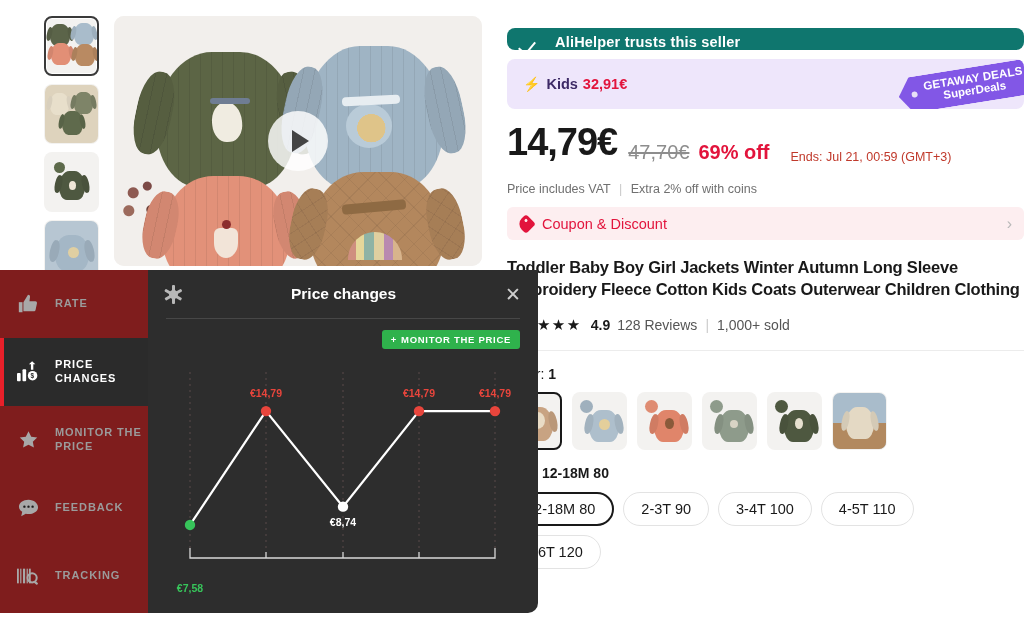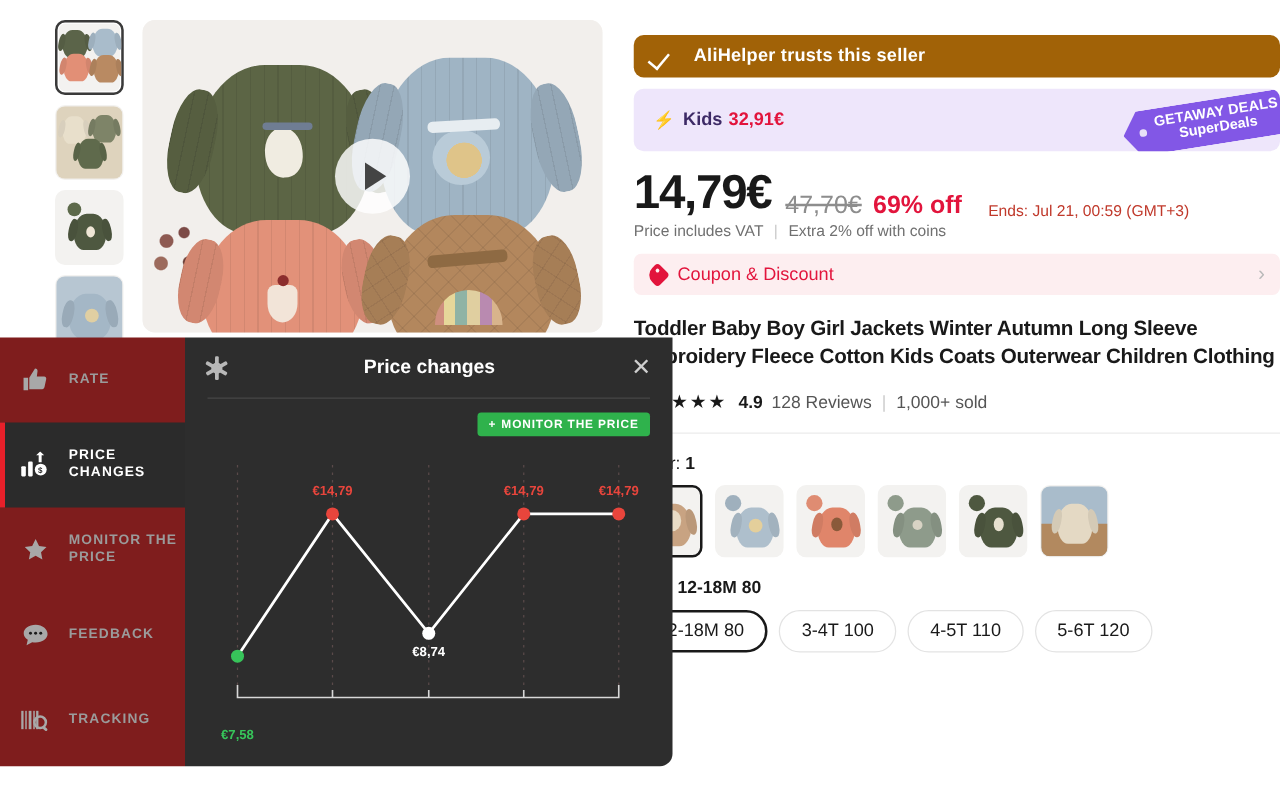--- a/index.html
+++ b/index.html
@@ -39,22 +39,22 @@
     border-radius:45%; background:inherit; filter:brightness(.93);
   }
   .jk:before { left:-14%; transform:rotate(12deg); }
   .jk:after  { right:-14%; transform:rotate(-12deg); }
   .emb { position:absolute; border-radius:50%; background:#efe6d6; }
 
   
   .info { position:absolute; left:507px; top:0; width:517px; height:629px; padding-top:28px; }
 
   .trust {
-    height:34px; border-radius:8px; background:#a16207; color:#fff;
-    display:flex; align-items:center; gap:14px; padding:0 14px;
+    height:22px; border-radius:8px; background:#0f766e; color:#fff;
+    display:flex; align-items:flex-end; gap:14px; padding:0 14px;
     font-size:14.5px; font-weight:bold; letter-spacing:.2px;
   }
   .check { width:20px; height:12px; position:relative; flex:0 0 auto; }
   .check:before {
     content:""; position:absolute; left:1px; top:0px; width:8px; height:14px;
     border-right:2.6px solid #fff; border-bottom:2.6px solid #fff; transform:rotate(40deg);
   }
 
   .save {
     position:relative; margin-top:9px; height:50px; border-radius:8px;
@@ -76,21 +76,21 @@
   .deal-dot {
     position:absolute; left:13px; top:15px; width:6px; height:6px;
     border-radius:50%; background:#e8e0f7;
   }
 
   .price-row { display:flex; align-items:flex-end; margin-top:12px; }
   .price-now { font-size:38px; font-weight:bold; color:#191919; letter-spacing:-1px; }
   .price-old { font-size:20px; color:#8d8d8d; text-decoration:line-through; margin-left:11px; }
   .price-off { font-size:20px; color:#e2143c; font-weight:bold; margin-left:9px; }
   .ends { font-size:12.5px; color:#c0392b; margin-left:21px; white-space:nowrap; }
-  .vat { font-size:12.5px; color:#707070; margin-top:2px; }
+  .vat { font-size:12.5px; color:#707070; margin-top:18px; }
   .vat .sep { color:#c9c9c9; margin:0 5px; }
 
   .coupon {
     margin-top:11px; height:33px; border-radius:6px; background:#fdeef0;
     display:flex; align-items:center; padding:0 12px; color:#e2143c; font-size:14.5px;
   }
   .tag-ico {
     width:14px; height:14px; background:#e2143c; margin-right:9px; flex:0 0 auto;
     transform:rotate(45deg); border-radius:3px 3px 3px 8px; position:relative;
   }
@@ -341,20 +341,21 @@
       </div>
     </div>
 
     <div class="optlabel">
       <span>Size:</span>
       <b>12-18M 80</b>
     </div>
 
     <div class="sizes">
       <div class="size sel">12-18M 80</div>
+      <div class="size">2-3T 90</div>
       <div class="size">3-4T 100</div>
       <div class="size">4-5T 110</div>
       <div class="size">5-6T 120</div>
     </div>
 
   </div>
 
   <div class="ext-panel">
 
     <div class="pp-head">

